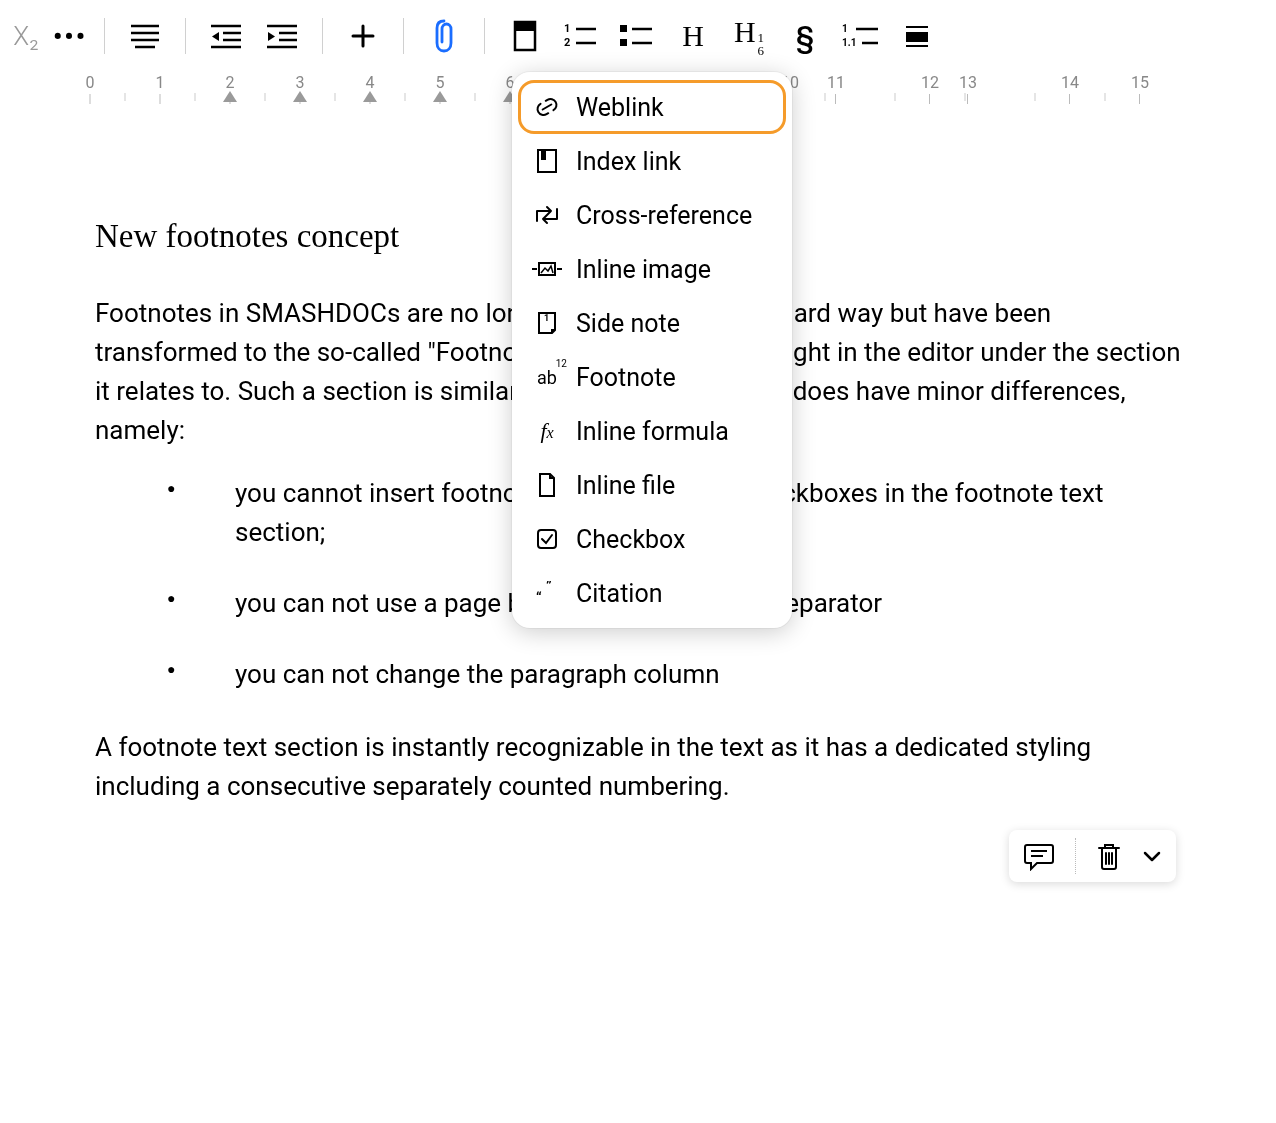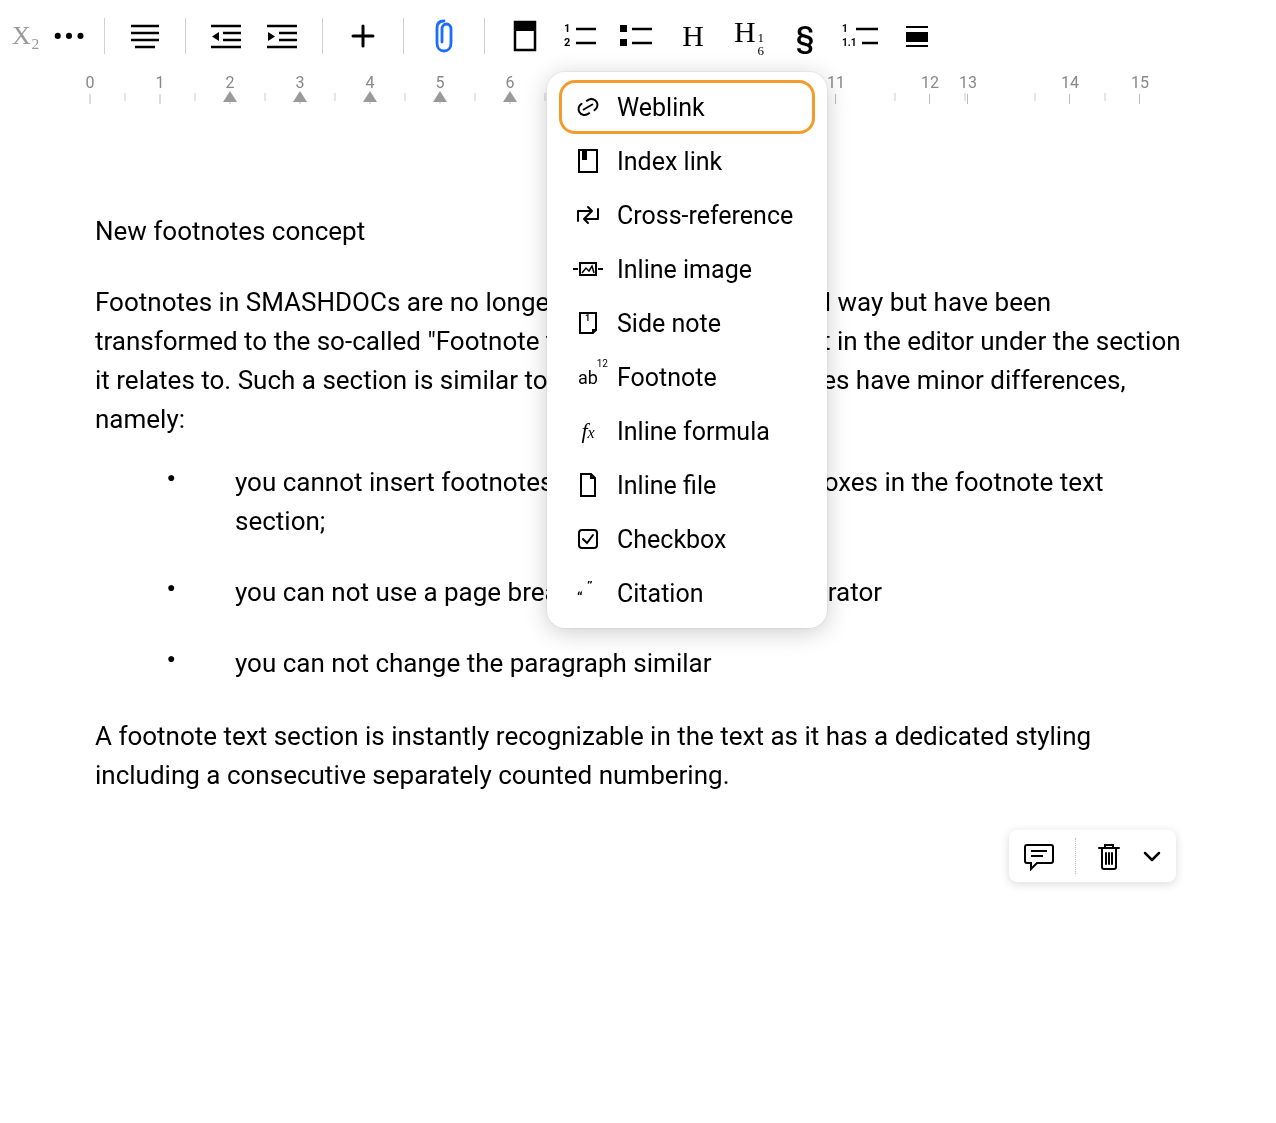--- a/index.html
+++ b/index.html
@@ -78,23 +78,24 @@
     transform: translateX(-50%);
   }
 
   
   .doc {
     padding: 100px 90px 0 95px;
     font-size: 26px;
     line-height: 1.5;
   }
   .doc h1 {
-    font-size: 26px;
+    font-size: 33px;
     font-weight: 400;
     margin: 0 0 32px 0;
+    font-family: Liberation Serif, serif;
   }
   .doc p { margin: 0 0 24px 0; }
   .doc ul {
     list-style: none;
     padding: 0;
     margin: 24px 0 34px 0;
   }
   .doc li {
     position: relative;
     padding-left: 140px;
@@ -110,27 +111,27 @@
   }
   .highlight {
     background: #dbeaf5;
     margin: 0 -12px;
     padding: 8px 12px 16px;
   }
 
   
   .dropdown {
     position: absolute;
-    left: 547px;
+    left: 512px;
     top: 72px;
     width: 280px;
     background: #fff;
     border-radius: 18px;
     box-shadow: 0 4px 24px rgba(0,0,0,0.20), 0 0 0 1px rgba(0,0,0,0.04);
-    padding: 8px 12px;
+    padding: 8px 6px;
     z-index: 20;
   }
   .menu-item {
     display: flex;
     align-items: center;
     gap: 14px;
     padding: 12px 14px;
     font-size: 25px;
     cursor: pointer;
     border-radius: 16px;
@@ -174,21 +175,21 @@
     justify-content: center;
   }
 
   svg { display: block; }
 </style>
 </head>
 <body>
 
 <div class="toolbar">
   <div class="tool-btn narrow">
-    <span style="font-size:26px;color:#999;font-weight:300;font-family:Liberation Serif, serif;">X₂</span>
+    <span style="font-size:26px;color:#999;font-weight:300;">X₂</span>
   </div>
   <div class="tool-btn narrow">
     <span style="font-size:26px;font-weight:bold;letter-spacing:2px;">•••</span>
   </div>
   <div class="tool-sep"></div>
   <div class="tool-btn">
     <svg width="32" height="28" viewBox="0 0 32 28">
         <g stroke="#000" stroke-width="2.5">
           <line x1="2" y1="4" x2="30" y2="4"></line>
           <line x1="2" y1="11" x2="30" y2="11"></line>
@@ -336,21 +337,21 @@
     <div class="ruler-marker" style="left: 510px;"></div>
     <div class="ruler-marker" style="left: 580px;"></div>
   </div>
 
 <div class="doc">
   <h1>New footnotes concept</h1>
   <p>Footnotes in SMASHDOCs are no longer displayed in a standard way but have been transformed to the so-called "Footnote text section" placed right in the editor under the section it relates to. Such a section is similar to the Text section, but does have minor differences, namely:</p>
   <ul>
     <li>you cannot insert footnotes, side notes and checkboxes in the footnote text section;</li>
     <li>you can not use a page break or column break separator</li>
-    <li>you can not change the paragraph similar</li>
+    <li>you can not change the paragraph column</li>
   </ul>
   <p>A footnote text section is instantly recognizable in the text as it has a dedicated styling including a consecutive separately counted numbering.</p>
 </div>
 
 <div class="dropdown">
   <div class="menu-item focused">
     <span class="menu-icon">
       <svg width="28" height="20" viewBox="0 0 28 20">
           <path d="M10 4 A6 6 0 0 0 10 16 H12 M18 16 A6 6 0 0 0 18 4 H16 M9 10 H19" fill="none" stroke="#000" stroke-width="2" stroke-linecap="round" transform="rotate(-30 14 10)"></path>
         </svg>

